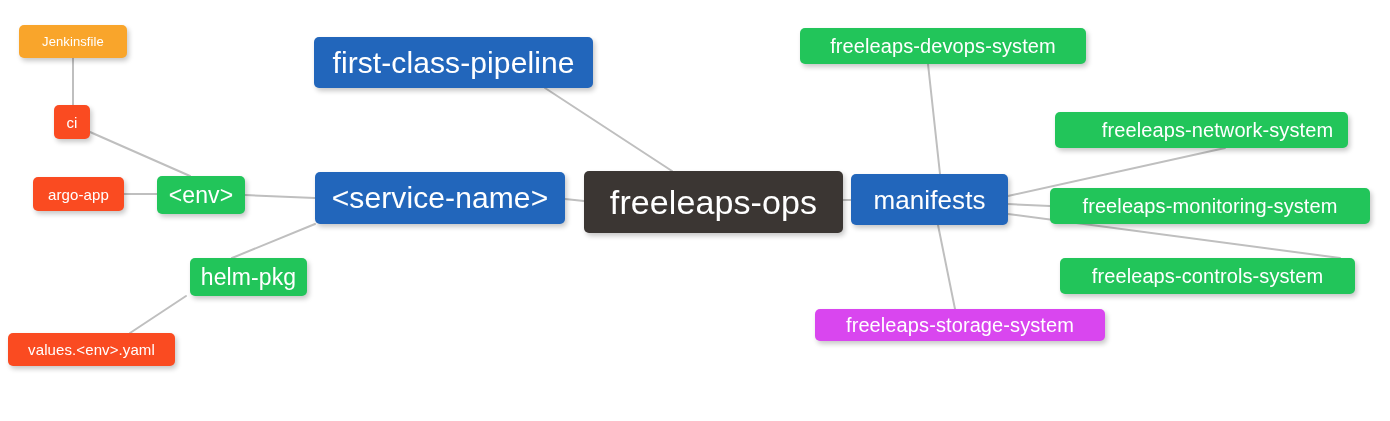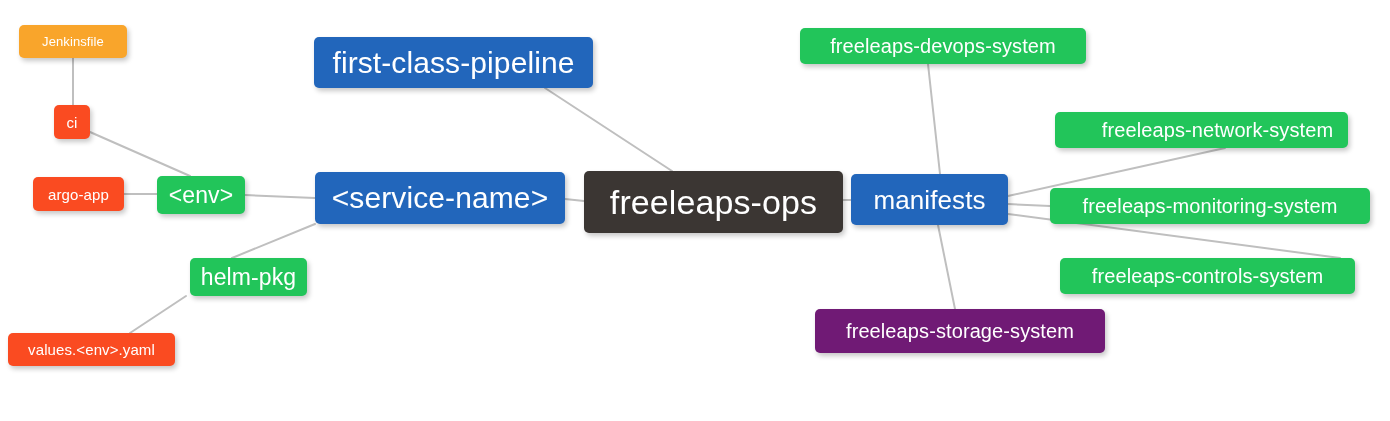--- a/index.html
+++ b/index.html
@@ -109,17 +109,17 @@
       </div>
       <div class="node lvl-3" style="left: 1055px; top: 112px; width: 293px; height: 36px; background: rgb(34, 197, 90); padding-left: 32px;">
         <span>freeleaps-network-system</span>
       </div>
       <div class="node lvl-3" style="left: 1050px; top: 188px; width: 320px; height: 36px; background: rgb(34, 197, 90);">
         <span>freeleaps-monitoring-system</span>
       </div>
       <div class="node lvl-3" style="left: 1060px; top: 258px; width: 295px; height: 36px; background: rgb(34, 197, 90);">
         <span>freeleaps-controls-system</span>
       </div>
-      <div class="node lvl-3" style="left: 815px; top: 309px; width: 290px; height: 44px; background: #701a75;">
+      <div class="node lvl-3" style="left: 815px; top: 309px; width: 290px; height: 32px; background: #d946ef;">
         <span>freeleaps-storage-system</span>
       </div>
     </div>
 </div>
 
 </body></html>

